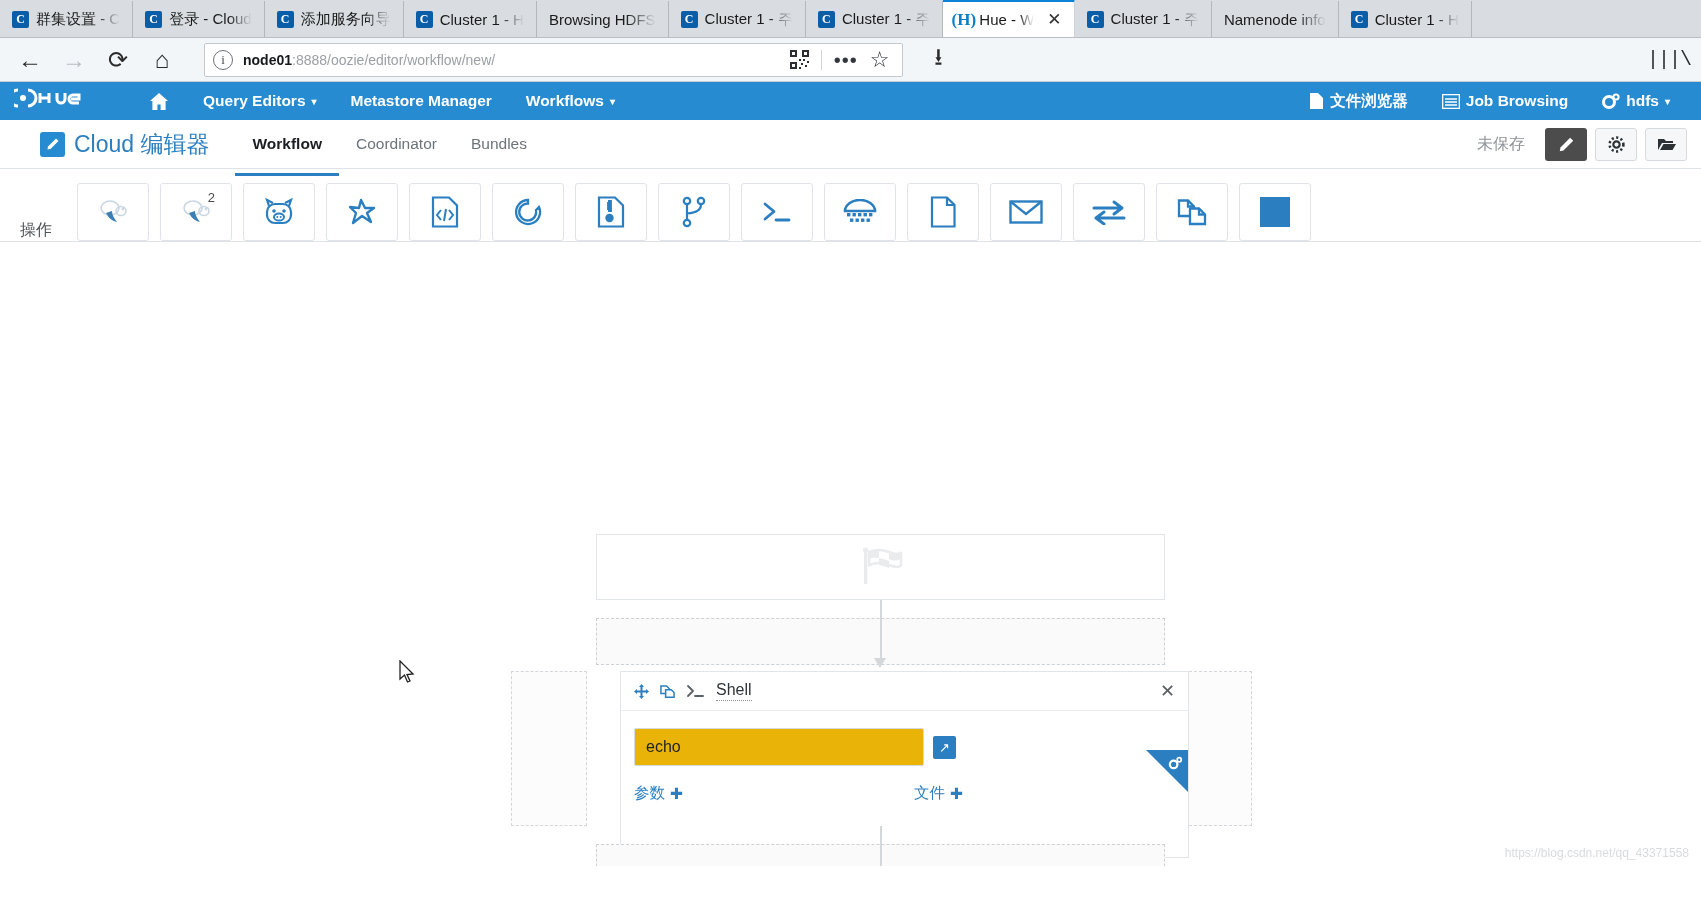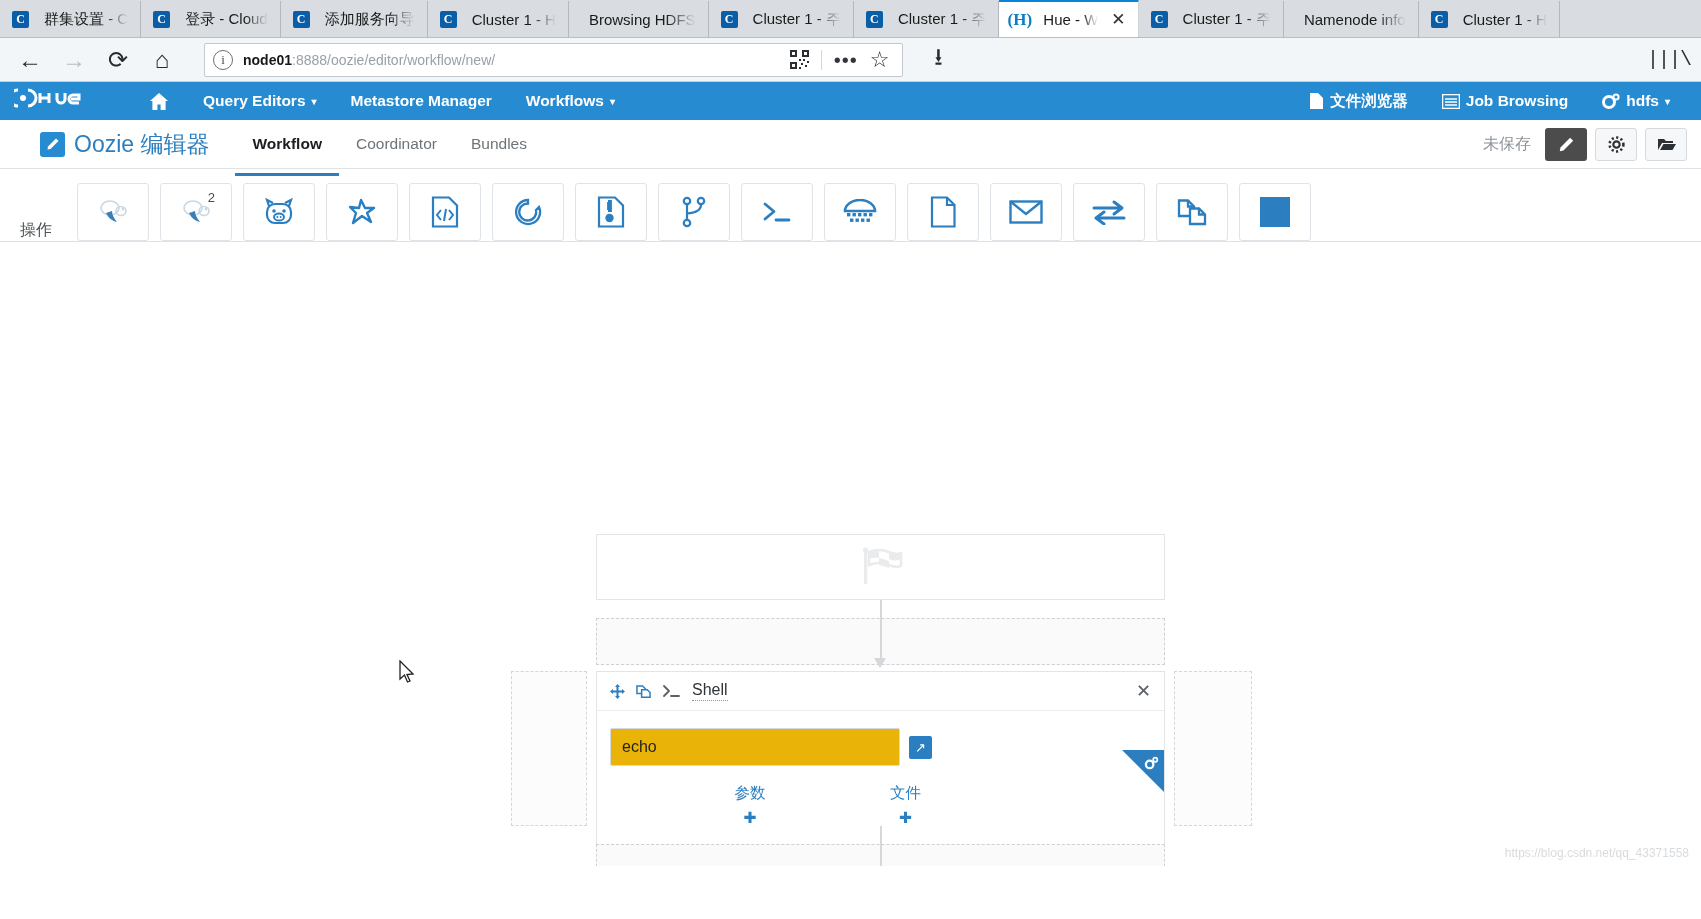--- a/index.html
+++ b/index.html
@@ -7,21 +7,21 @@
               font-family:"Liberation Sans", sans-serif; }
 
   
   .tabstrip { height:38px; background:#d9dde1; display:flex; align-items:flex-end;
               border-bottom:1px solid #b9bec4; }
   .tab { height:36px; display:flex; align-items:center; gap:7px; padding:0 12px;
          font-size:15px; color:#1a1a1a; position:relative; min-width:0;
          max-width:172px; border-right:1px solid #b3b8be; }
   .tab .tlabel { white-space:nowrap; overflow:hidden; text-overflow:clip;
                  -webkit-mask-image:linear-gradient(to right,#000 72%,transparent 100%);
-                 mask-image:linear-gradient(to right,#000 72%,transparent 100%);margin-left:8px; }
+                 mask-image:linear-gradient(to right,#000 72%,transparent 100%); }
   .tab.active { background:#fff; border-top:3px solid #0a84d8; height:38px;
                 border-right:1px solid #cfd4d9; max-width:200px; }
   .fav { width:17px; height:17px; flex:0 0 17px; border-radius:2px;
          background:#0a5ea8; color:#fff; font-size:12px; font-weight:bold;
          display:flex; align-items:center; justify-content:center; font-family:"Liberation Serif",serif;}
   .fav.hue { background:transparent; color:#0b7fc4; font-size:17px; font-weight:bold;}
   .tabclose { margin-left:6px; font-size:17px; color:#333; line-height:1; }
 
   .navbar { height:44px; background:#f3f6f8; display:flex; align-items:center;
             border-bottom:1px solid #c8ced4; padding:0 10px; gap:4px; }
@@ -57,21 +57,21 @@
   .oozhdr { height:49px; background:#fff; border-bottom:1px solid #dfe3e7;
             display:flex; align-items:center; padding:0 14px; }
   .ooz-badge { width:25px; height:25px; background:#268bd0; border-radius:3px;
                color:#fff; display:flex; align-items:center; justify-content:center;
                font-size:14px; margin:0 9px 0 26px; }
   .ooz-title { font-size:23px; color:#2b7fc0; margin-right:26px; white-space:nowrap; }
   .ooz-tab { font-size:15.5px; color:#6d7479; padding:0 17px; height:64px;
              display:flex; align-items:center; }
   .ooz-tab.active { color:#1b1f23; font-weight:bold; box-shadow:inset 0 -3px 0 #2b7fc0; }
   .ooz-right { margin-left:auto; display:flex; align-items:center; gap:8px; }
-  .unsaved { font-size:16px; color:#8d9399; margin-right:6px; }
+  .unsaved { font-size:16px; color:#8d9399; margin-right:12px; }
   .btn-dark { width:42px; height:33px; background:#4c4c4c; color:#fff;
               display:flex; align-items:center; justify-content:center; font-size:16px;
               border-radius:3px; }
   .btn-lite { width:42px; height:33px; background:#f6f7f8; border:1px solid #d5dade;
               color:#2c3135; display:flex; align-items:center; justify-content:center;
               font-size:16px; border-radius:3px; }
 
   
   .actbar { height:73px; background:#fff; border-bottom:1px solid #dfe3e7;
             display:flex; align-items:flex-end; padding:0 20px; gap:11px; }
@@ -101,21 +101,21 @@
   .nh-title { font-size:16px; color:#2f3438; border-bottom:1px dotted #8d9399;
               padding-bottom:1px; }
   .nh-close { margin-left:auto; font-size:18px; color:#5b6166; }
   .node-body { padding:17px 13px 14px 13px; position:relative; }
   .row { display:flex; align-items:center; gap:9px; }
   .inp { height:38px; border:1px solid #d6dadd; background:#eab308; border-radius:2px;
          display:flex; align-items:center; padding:0 11px; font-size:16px; color:#1d2125; }
   .expand { width:23px; height:23px; background:#2b7fc0; color:#fff; font-size:13px;
             display:flex; align-items:center; justify-content:center; border-radius:2px; }
   .links { display:flex; margin-top:17px; }
-  .lnk { font-size:15.5px; color:#2b7fc0; display:flex; align-items:center; gap:5px;flex-direction:column; }
+  .lnk { font-size:15.5px; color:#2b7fc0; display:flex; align-items:center; gap:5px; }
   .corner { position:absolute; top:0; right:0; width:0; height:0;
             border-top:42px solid #2b7fc0; border-left:42px solid transparent; }
   .corner-gear { position:absolute; top:6px; right:5px; color:#fff; font-size:15px; }
   .cornerwrap { position:absolute; top:39px; right:0; width:42px; height:42px; overflow:hidden; }
 
   .arrow { position:absolute; width:2px; background:#d4d8db; }
   .arrowhead { position:absolute; width:0; height:0; border-left:6px solid transparent;
                border-right:6px solid transparent; border-top:10px solid #d4d8db; }
   .cursor { position:absolute; left:399px; top:418px; width:16px; height:25px; }
   .watermark { position:absolute; right:12px; bottom:6px; font-size:12px; color:#d8dbde; }
@@ -257,21 +257,21 @@
     </span>
   </span>
 </div>
 
 <div class="oozhdr">
   <span class="ooz-badge">
     <svg width="14" height="14" viewBox="0 0 14 14">
         <path d="M10 1.5 L12.5 4 L4.5 12 L1.5 12.5 L2 9.5 Z" fill="#fff"></path>
       </svg>
   </span>
-  <span class="ooz-title">Oozie 编辑器</span>
+  <span class="ooz-title">Cloud 编辑器</span>
   <span class="ooz-tab active">Workflow</span>
   <span class="ooz-tab">Coordinator</span>
   <span class="ooz-tab">Bundles</span>
   <span class="ooz-right">
     <span class="unsaved">未保存</span>
     <span class="btn-dark">
       <svg width="17" height="17" viewBox="0 0 14 14">
           <path d="M10 1.5 L12.5 4 L4.5 12 L1.5 12.5 L2 9.5 Z" fill="#fff"></path>
         </svg>
     </span>
@@ -418,21 +418,21 @@
     </svg>
   </div>
 
   <div class="dropzone" style="top:376px;"></div>
   <div class="arrow" style="left:880px; top:358px; height:62px;"></div>
   <div class="arrowhead" style="left:874px; top:416px;"></div>
 
   <div class="col-left" style="top:429px; height:155px;"></div>
   <div class="col-right" style="top:429px; height:155px;"></div>
 
-  <div class="node" style="top:429px; height:187px;">
+  <div class="node" style="top:429px; height:187px;margin-left:24px;">
     <div class="nodehead">
       <span class="nh-icon">
         <svg width="15" height="15" viewBox="0 0 15 15">
             <path d="M7.5 0 L10 3 H8.5 V6.5 H12 V5 L15 7.5 L12 10 V8.5 H8.5 V12 H10 L7.5 15 L5 12 H6.5 V8.5 H3 V10 L0 7.5 L3 5 V6.5 H6.5 V3 H5 Z" fill="#2b7fc0"></path>
           </svg>
       </span>
       <span class="nh-icon">
         <svg width="15" height="15" viewBox="0 0 16 16">
             <path d="M1 2 h6 l3 3 V10 H1 Z" fill="none" stroke="#2b7fc0" stroke-width="1.6"></path>
             <path d="M6 6 h6 l3 3 V14 H6 Z" fill="#fff" stroke="#2b7fc0" stroke-width="1.6"></path>

